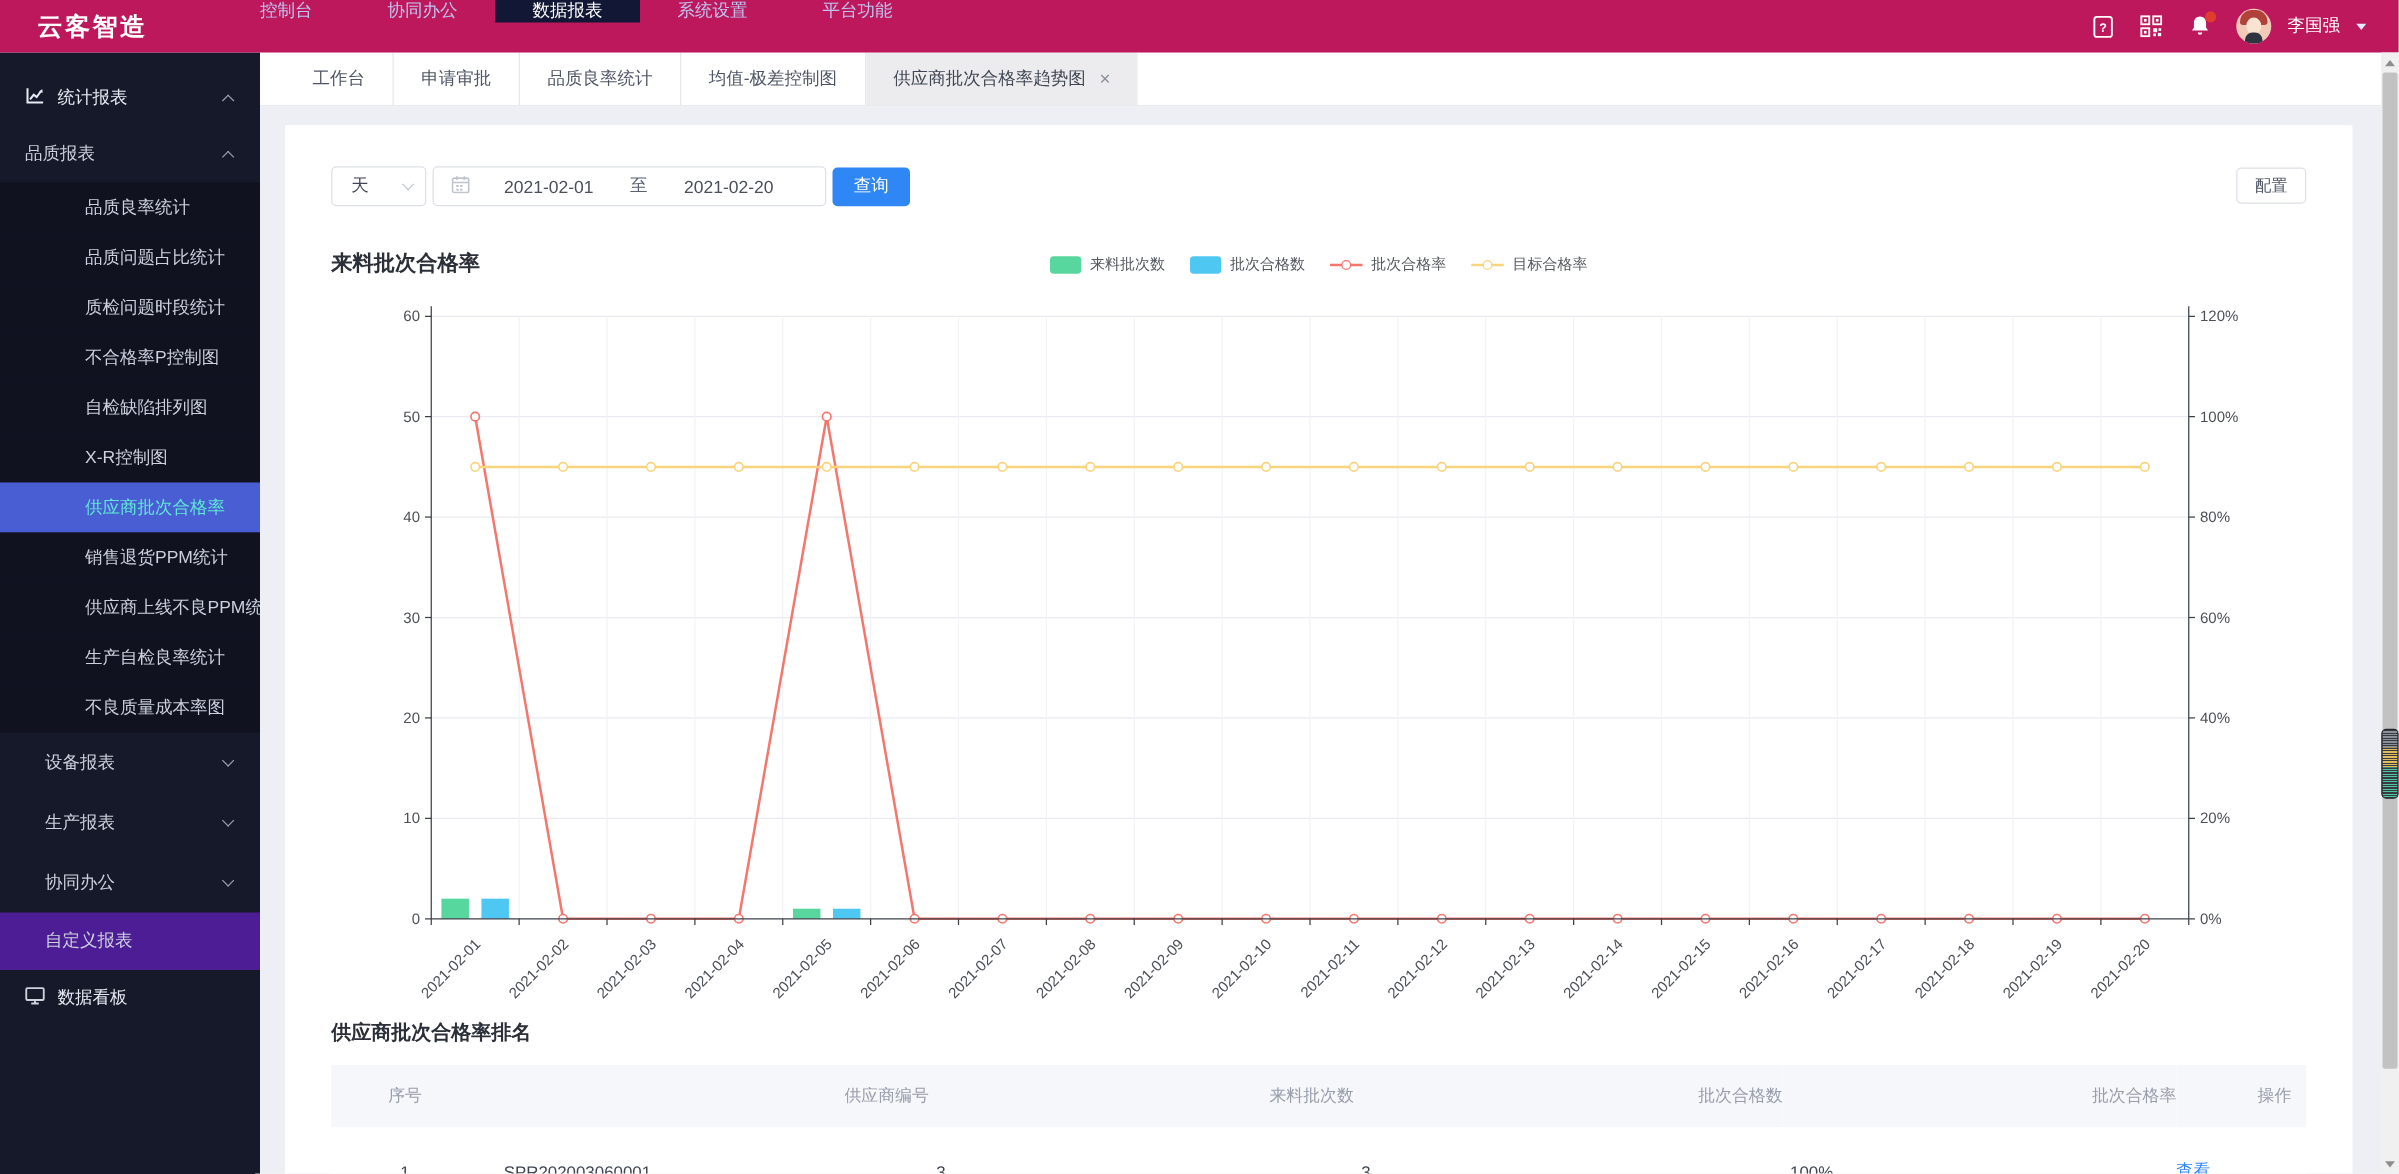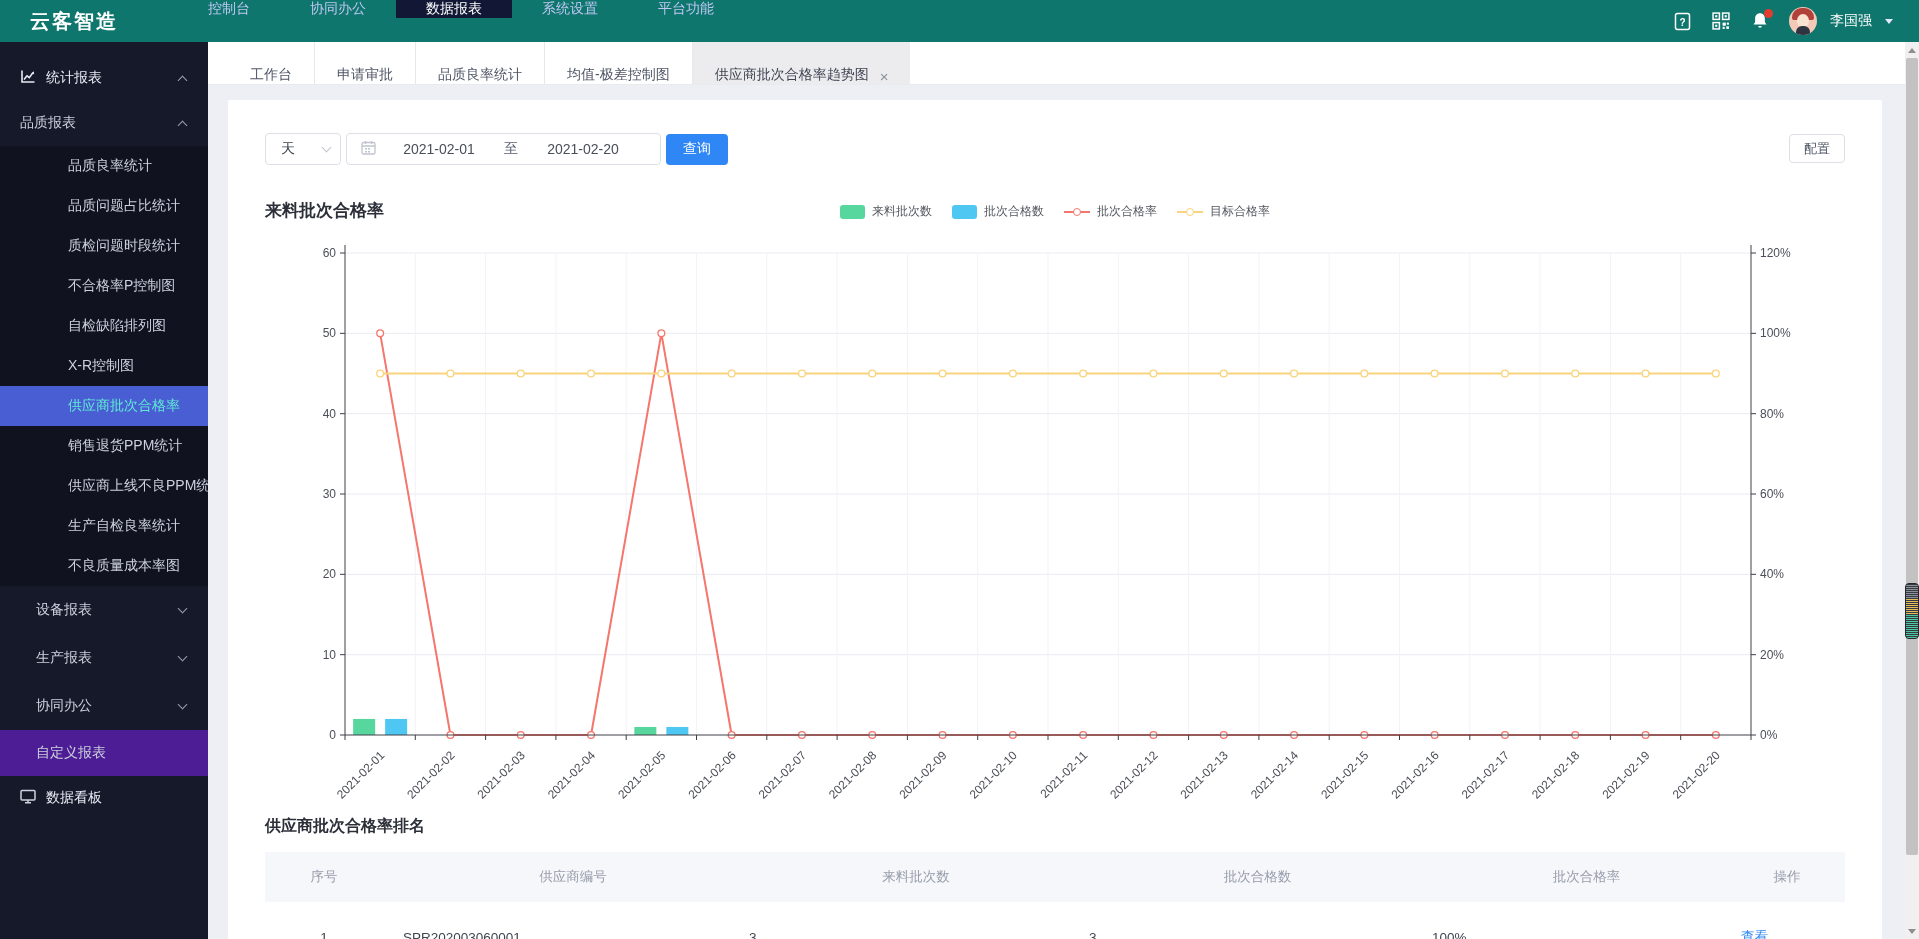--- a/index.html
+++ b/index.html
@@ -1,20 +1,20 @@
 <!DOCTYPE html>
 <html><head>
 <meta charset="utf-8">
 <style>
   *{box-sizing:border-box;margin:0;padding:0}
   html,body{width:1919px;height:939px;overflow:hidden;font-family:"Liberation Sans","DejaVu Sans",sans-serif;background:#edeff4}
   body{position:relative}
 
   
-  .navbar{position:absolute;left:0;top:0;width:1919px;height:42px;background:#0f766e;display:flex;align-items:stretch;z-index:30}
+  .navbar{position:absolute;left:0;top:0;width:1919px;height:42px;background:#be185d;display:flex;align-items:stretch;z-index:30}
   .logo{width:178px;display:flex;align-items:center;padding-left:30px;color:#fff;font-size:20px;font-weight:bold;letter-spacing:2px}
   .nav-items{display:flex;align-items:flex-start}
   .nav-item{display:flex;align-items:center;padding:0 30px;color:#bec6f0;font-size:14px;cursor:pointer}
   .nav-item.active{background:#121735;color:#fff}
   .nav-right{margin-left:auto;display:flex;align-items:center;gap:19px;padding-right:26px}
   .nav-ico{width:20px;height:20px;display:flex;align-items:center;justify-content:center;position:relative;cursor:pointer}
   .badge-dot{position:absolute;top:-2px;right:-3px;width:9px;height:9px;border-radius:50%;background:#e23c30}
   .avatar{width:28px;height:28px;border-radius:50%;background:#f3c9b8;position:relative;overflow:hidden}
   .avatar .hair{position:absolute;left:3px;top:1px;width:22px;height:12px;background:#b0423b;border-radius:11px 11px 3px 3px}
   .avatar .face{position:absolute;left:8px;top:7px;width:12px;height:13px;background:#fbe3d2;border-radius:50% 50% 45% 45%}
@@ -33,21 +33,21 @@
   .si.l3{height:40px;padding-left:68px;background:#101220}
   .si.sel{background:#4a5ed4;color:#5eead4}
   .si.custom{height:46px;background:#4c1d95}
   .si.dash{height:44px}
   .chev{position:absolute;right:22px;width:7px;height:7px;border-right:1.6px solid #9aa0b4;border-bottom:1.6px solid #9aa0b4}
   .chev.up{transform:rotate(-135deg);margin-top:4px}
   .chev.down{transform:rotate(45deg);margin-top:-4px}
 
   
   .tabbar{position:absolute;left:208px;top:42px;right:14px;height:43px;background:#fff;display:flex;align-items:stretch;padding-left:20px;border-bottom:1px solid #e8eaee;z-index:10}
-  .tab{display:flex;align-items:flex-end;padding:0 22px;font-size:14px;color:#4f5666;border-right:1px solid #e6e8ec;cursor:pointer;white-space:nowrap}
+  .tab{display:flex;align-items:center;padding:0 22px;font-size:14px;color:#4f5666;border-right:1px solid #e6e8ec;cursor:pointer;white-space:nowrap}
   .tab.active{background:#ececef;border-right:none;color:#3f4552}
   .tab .close{margin-left:11px;color:#8a8f99;font-size:15px;line-height:1;cursor:pointer}
 
   
   .main{position:absolute;left:208px;top:85px;right:14px;bottom:0;background:#edeff4;overflow:hidden}
   .card{position:absolute;left:20px;top:15px;width:1654px;height:1100px;background:#fff;border-radius:2px}
 
   
   .filter-row{position:absolute;left:37px;top:33px;display:flex;align-items:center;gap:5px}
   .select-box{width:76px;height:32px;border:1px solid #dcdfe6;border-radius:4px;display:flex;align-items:center;padding:0 10px 0 15px;color:#3f4552;font-size:14px;cursor:pointer;background:#fff}
@@ -65,21 +65,21 @@
   .leg-rect{width:25px;height:14px;border-radius:3px}
   .leg-line{width:26px;height:2px;position:relative}
   .leg-line i{position:absolute;left:9px;top:-3px;width:8px;height:8px;border-radius:50%;background:#fff;border:1.5px solid}
 
   svg.chart{position:absolute;left:20px;top:135px}
   svg.chart text{font-family:"Liberation Sans","DejaVu Sans",sans-serif}
 
   
   .rank-title{position:absolute;left:37px;top:716px;font-size:16px;font-weight:bold;color:#2b2f38}
   table.rank{position:absolute;left:37px;top:752px;width:1580px;border-collapse:collapse;table-layout:fixed}
-  table.rank th{height:50px;background:#f6f7fa;font-weight:normal;font-size:13.5px;color:#979dab;text-align:center}
+  table.rank th{height:50px;background:#f6f7fa;font-weight:normal;font-size:13.5px;color:#979dab;text-align:right}
   table.rank td{height:70px;font-size:13.5px;color:#3f4552;text-align:left;background:#fff}
   .c1{width:118px;text-align:center !important}
   .c2{width:360px;padding-left:20px}
   .c3{width:340px;padding-left:6px}
   .c4{width:343px;padding-left:6px}
   .c5{width:315px;padding-left:6px}
   .c6{width:104px;padding-right:12px}
   .link{color:#2f87f5;cursor:pointer}
 
   

